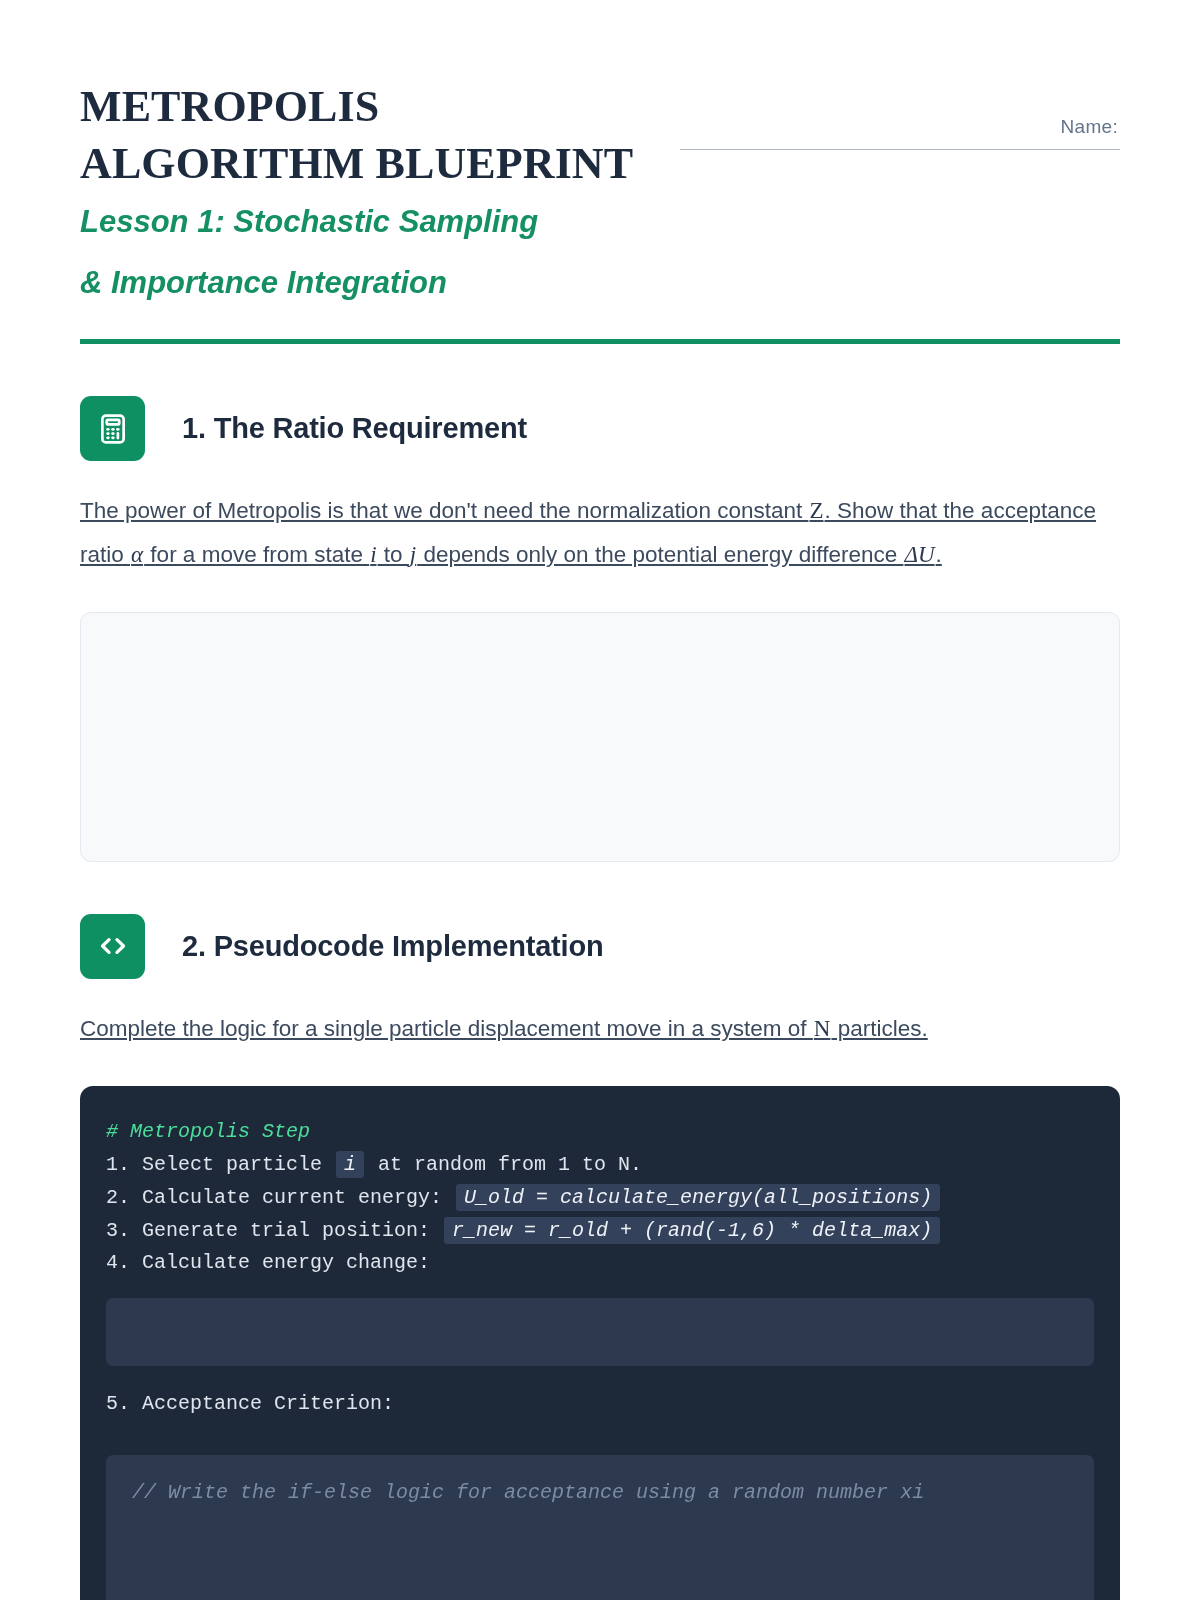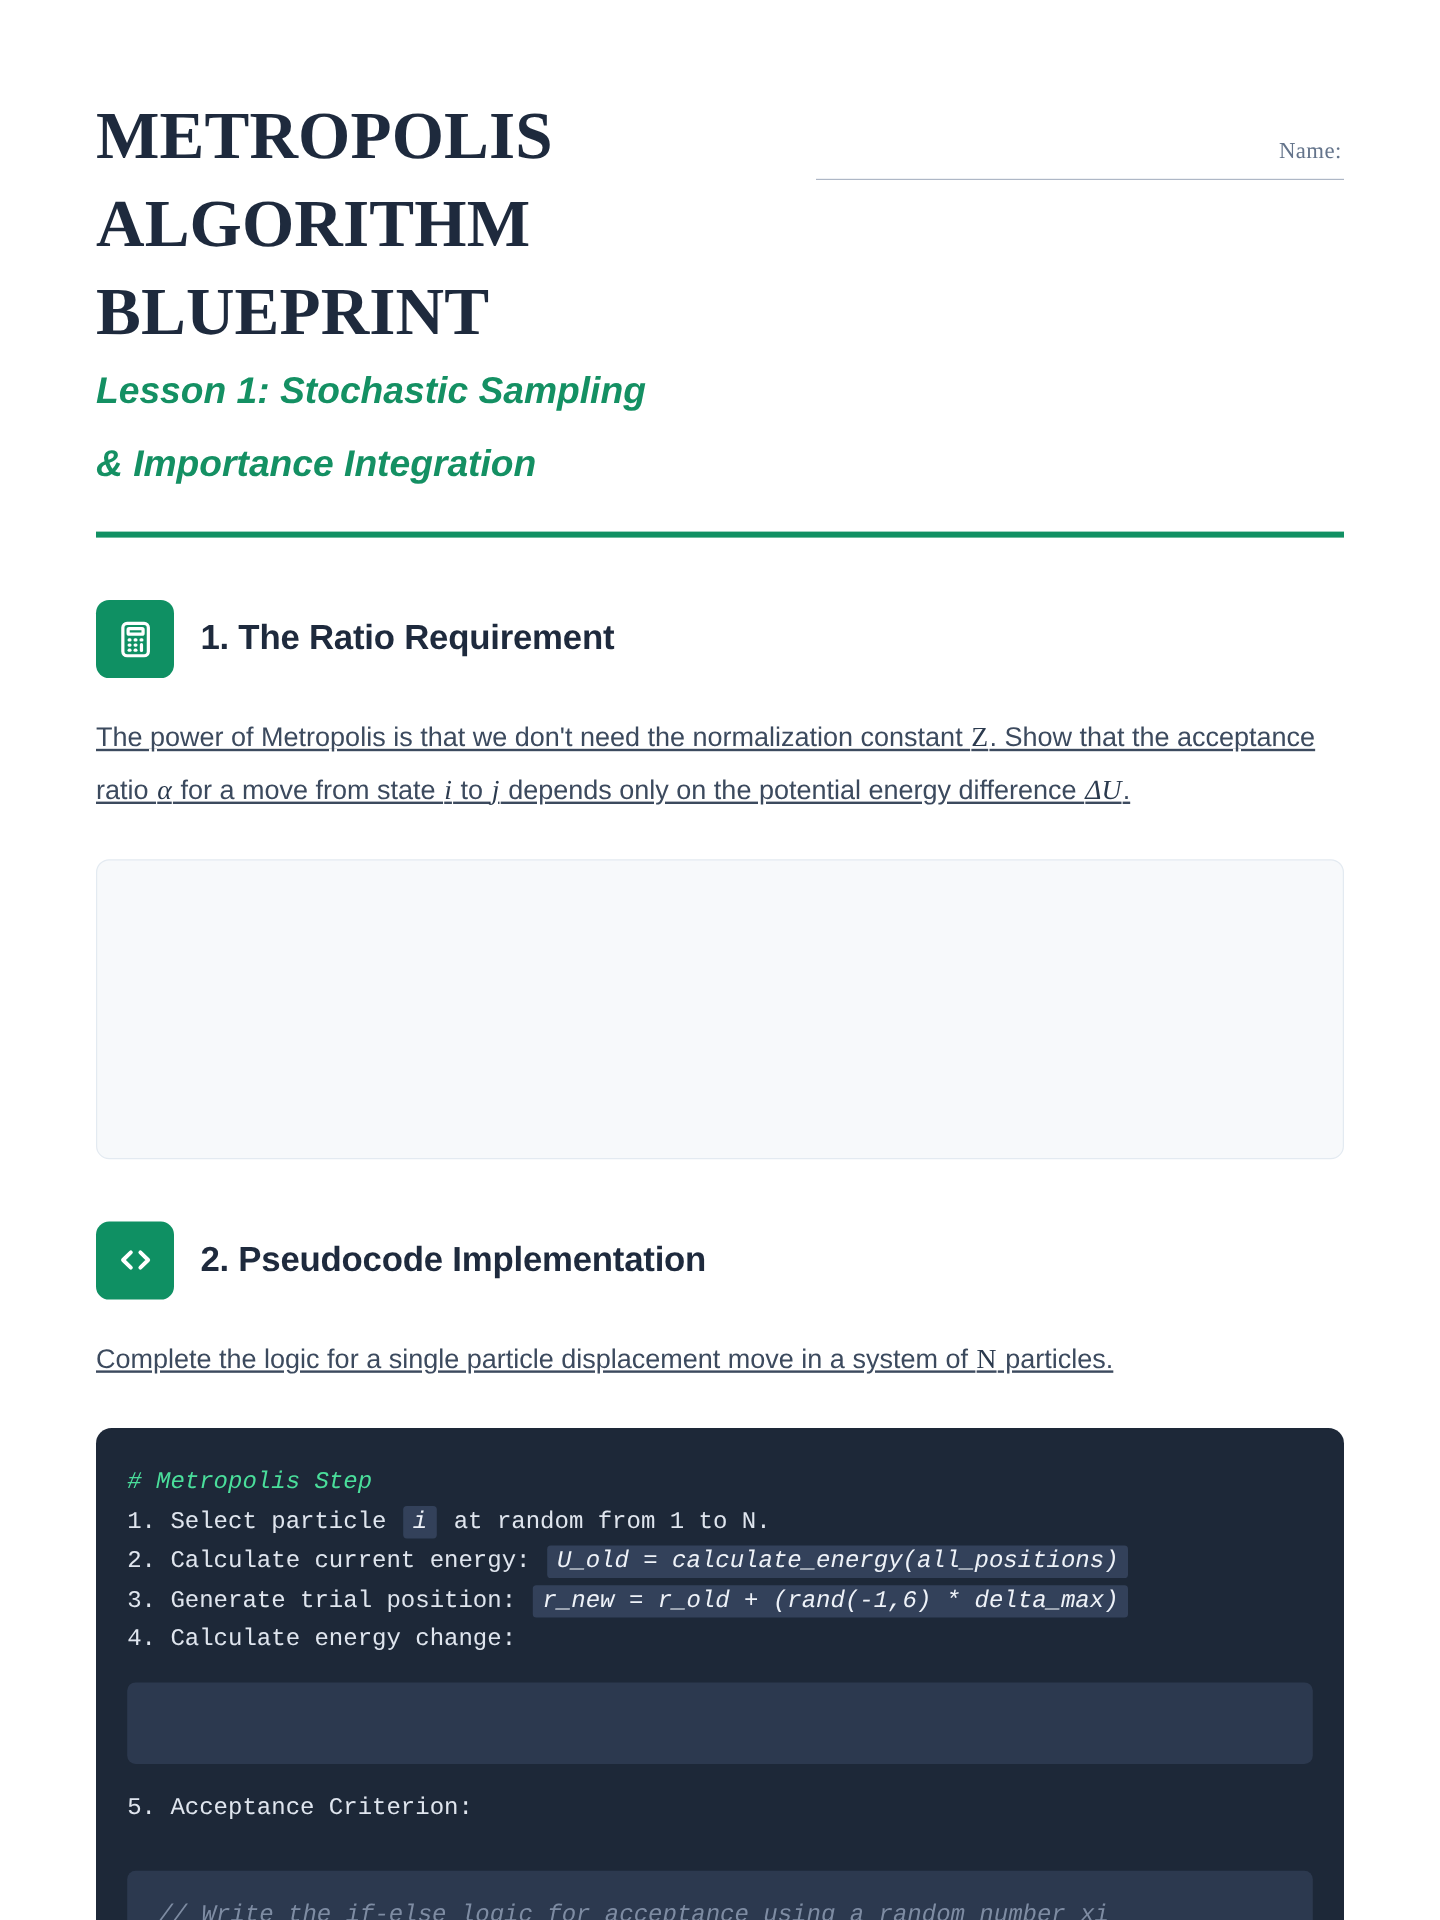--- a/index.html
+++ b/index.html
@@ -25,21 +25,21 @@
   .header {
     display: flex;
     align-items: flex-start;
     justify-content: space-between;
     padding-top: 78px;
   }
   .title-block { max-width: 600px; }
   .doc-title {
     font-family: "Liberation Serif", serif;
     font-weight: bold;
-    font-size: 56px;
+    font-size: 44px;
     line-height: 1.30;
     letter-spacing: 0.1px;
     color: #1e2a3d;
     margin: 0;
     white-space: pre-line;
   }
   .doc-subtitle {
     font-family: "Liberation Sans", sans-serif;
     font-style: italic;
     font-weight: bold;
@@ -52,21 +52,21 @@
 
   .meta-block {
     width: 440px;
     padding-top: 38px;
     flex-shrink: 0;
   }
   .meta-row { margin-bottom: 26px; }
   .meta-label {
     display: block;
     text-align: right;
-    font-family: Liberation Serif, serif;
+    font-family: Liberation Sans, sans-serif;
     font-size: 19px;
     color: #64748b;
     letter-spacing: 0.3px;
     padding-right: 2px;
   }
   .meta-line {
     margin-top: 11px;
     height: 1px;
     background: #aeb7c6;
     width: 100%;
@@ -78,21 +78,21 @@
     height: 5px;
     background: #119063;
     margin-top: 26px;
   }
 
   
   .section { margin-top: 52px; }
   .section-head {
     display: flex;
     align-items: center;
-    gap: 22px;
+    gap: 37px;
   }
   .sec-icon {
     width: 65px;
     height: 65px;
     border-radius: 11px;
     background: #0f9063;
     display: flex;
     align-items: center;
     justify-content: center;
     flex-shrink: 0;

